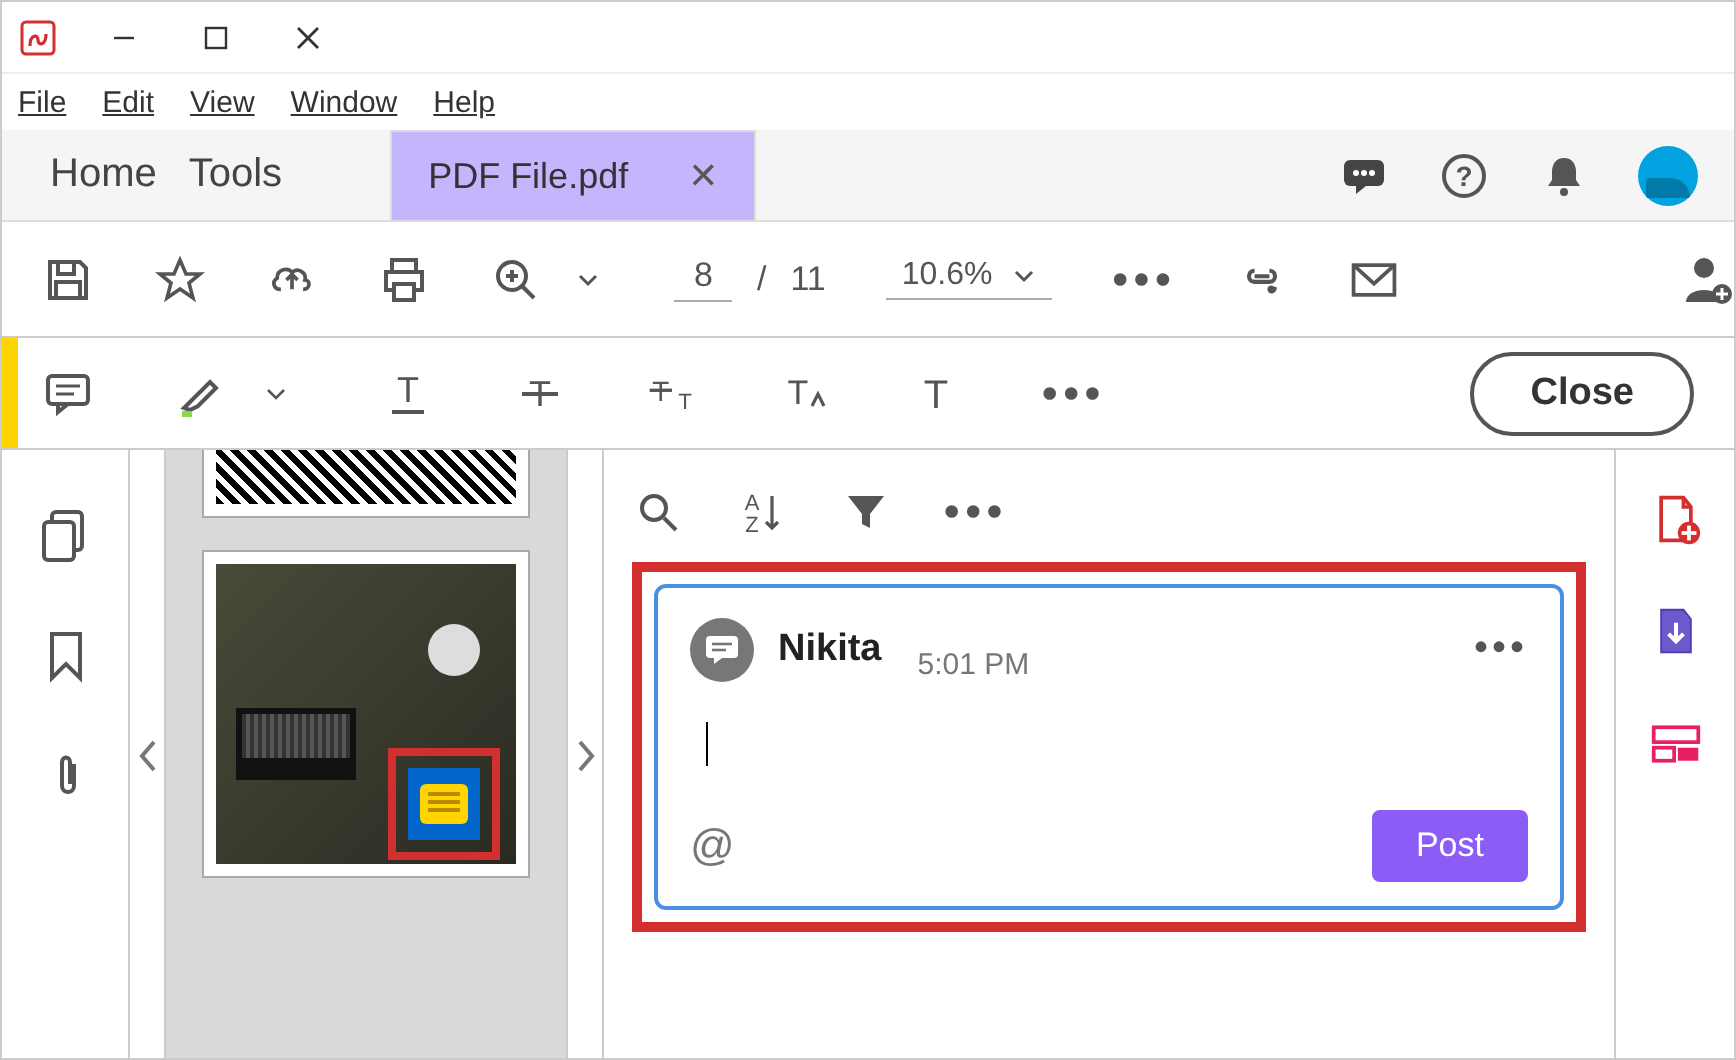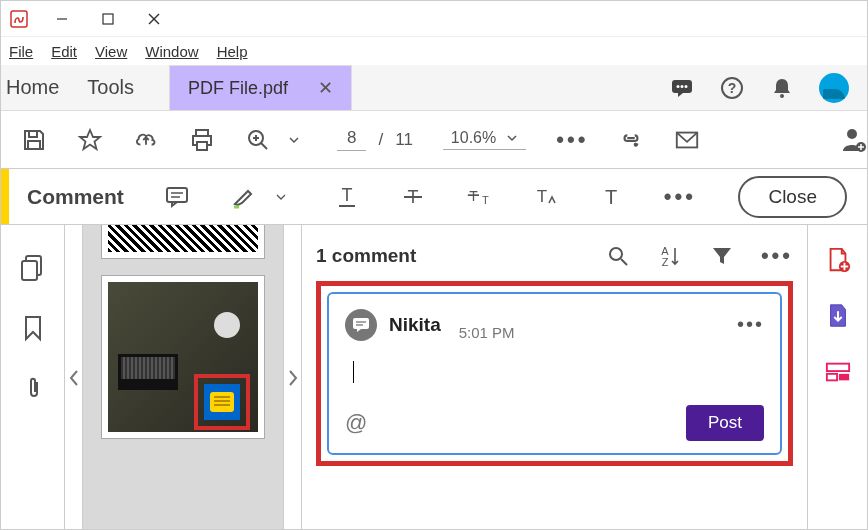--- a/index.html
+++ b/index.html
@@ -12,21 +12,21 @@
 .win-controls { display: flex; gap: 0; }
 .win-btn { width: 46px; height: 36px; display: flex; align-items: center; justify-content: center; color: #333; }
 
 
 .menubar { height: 28px; display: flex; align-items: center; padding: 0 8px; gap: 18px; font-size: 15px; }
 .menubar span { text-decoration: underline; text-decoration-color: #333; cursor: default; color: #333; }
 .menubar span::first-letter { }
 
 
 .tabbar { height: 46px; background: #f5f5f5; display: flex; align-items: stretch; border-bottom: 1px solid #ddd; }
-.tab-left { display: flex; align-items: center; gap: 28px; padding: 0 5px; }
+.tab-left { display: flex; align-items: center; gap: 16px; padding: 0 24px; }
 .tab-left .tab { font-size: 20px; color: #444; }
 .file-tab { display: flex; align-items: center; background: #c4b5fd; border: 1px solid #ddd; border-bottom: none; padding: 0 18px; gap: 30px; margin-left: 30px; }
 .file-tab-name { font-size: 18px; color: #333; }
 .tab-close { font-size: 18px; color: #555; }
 .tab-spacer { flex: 1; }
 .tab-right { display: flex; align-items: center; gap: 24px; padding: 0 18px; }
 .avatar { width: 30px; height: 30px; border-radius: 50%; background: #00a3e0; position: relative; overflow: hidden; }
 .avatar::after { content: ""; position: absolute; bottom: 4px; left: 4px; width: 22px; height: 10px; background: #007aa8; border-radius: 2px 10px 0 0; }
 
 
@@ -34,21 +34,21 @@
 .ico { width: 26px; height: 26px; display: flex; align-items: center; justify-content: center; color: #555; }
 .page-nav { display: flex; align-items: center; gap: 12px; font-size: 17px; color: #555; }
 .page-cur { border-bottom: 1px solid #aaa; padding: 0 10px 2px; }
 .zoom-box { display: flex; align-items: center; gap: 10px; border-bottom: 1px solid #aaa; padding: 0 8px 2px; font-size: 16px; color: #555; }
 .user-plus { position: absolute; right: 0; top: 50%; transform: translateY(-50%); }
 
 
 .comment-bar { height: 56px; display: flex; align-items: center; padding: 0 20px; gap: 40px; border-bottom: 1px solid #ccc; position: relative; }
 .yellow-stripe { position: absolute; left: 0; top: 0; width: 8px; height: 100%; background: #ffd400; }
 .comment-title { font-size: 21px; font-weight: 600; color: #444; margin-left: 6px; }
-.close-pill { margin-left: auto; border: 2px solid #555; border-radius: 26px; padding: 8px 28px; font-size: 19px; font-weight: 400; color: #333; }
+.close-pill { margin-left: auto; border: 2px solid #555; border-radius: 26px; padding: 8px 28px; font-size: 19px; font-weight: 700; color: #333; }
 
 
 .content { display: flex; height: calc(530px - 36px - 28px - 46px - 58px - 56px); }
 
 .left-rail { width: 64px; border-right: 1px solid #ccc; display: flex; flex-direction: column; align-items: center; gap: 34px; padding-top: 30px; }
 .nav-chevron { width: 18px; display: flex; align-items: center; justify-content: center; color: #777; }
 .nav-chevron.left { border-right: 1px solid #ccc; padding: 80px 2px; }
 .nav-chevron.right { border-left: 1px solid #ccc; padding: 80px 2px; }
 
 .thumb-strip { width: 200px; background: #d9d9d9; padding: 10px 18px; overflow: hidden; position: relative; }
@@ -72,21 +72,21 @@
 .comment-card { border: 2px solid #4a90e2; border-radius: 6px; padding: 14px 16px 12px; background: #fff; text-align: right; }
 .cc-head { display: flex; align-items: center; gap: 12px; }
 .cc-avatar { width: 32px; height: 32px; border-radius: 50%; background: #777; display:flex; align-items:center; justify-content:center; }
 .cc-author { font-size: 19px; font-weight: 700; color: #222; }
 .cc-time { font-size: 15px; color: #777; margin-left: 6px; margin-top: 16px; }
 .cc-more { margin-left: auto; color: #555; font-size: 20px; letter-spacing: 2px; }
 .cc-body { font-size: 19px; color: #333; margin: 20px 0 22px 4px; display: flex; align-items: center; }
 .cursor { display:inline-block; width:1px; height:22px; background:#000; margin-left:4px; }
 .cc-foot { display:flex; align-items: center; }
 .mention { font-size: 22px; color: #777; }
-.post-btn { margin-left: auto; background: #4c1d95; color: #fff; border-radius: 4px; padding: 8px 22px; font-size: 17px; font-weight: 500; }
+.post-btn { margin-left: auto; background: #8b5cf6; color: #fff; border-radius: 4px; padding: 8px 22px; font-size: 17px; font-weight: 500; }
 
 .right-rail { width: 60px; border-left: 1px solid #ccc; display: flex; flex-direction: column; align-items: center; gap: 30px; padding-top: 22px; }
 
 svg { display: block; }
 .dots { font-size: 22px; letter-spacing: 3px; color: #555; font-weight: bold; }
 </style>
 </head>
 <body>
 
 <div class="titlebar">
@@ -229,21 +229,20 @@
         <path d="M2 26 C2 18 20 18 20 26 Z" fill="#555"></path>
         <circle cx="20" cy="22" r="5" fill="#555"></circle>
         <line x1="20" y1="19" x2="20" y2="25" stroke="#fff" stroke-width="1.5"></line>
         <line x1="17" y1="22" x2="23" y2="22" stroke="#fff" stroke-width="1.5"></line>
       </svg>
     </span>
 </div>
 
 <div class="comment-bar">
   <div class="yellow-stripe"></div>
-  <span class="comment-title">Comment</span>
   <span class="ico">
       <svg width="26" height="24" viewBox="0 0 26 24">
         <rect x="3" y="3" width="20" height="14" rx="2" fill="none" stroke="#555" stroke-width="2"></rect>
         <path d="M8 17 L8 21 L13 17" fill="none" stroke="#555" stroke-width="2"></path>
         <line x1="7" y1="8" x2="19" y2="8" stroke="#555" stroke-width="1.5"></line>
         <line x1="7" y1="12" x2="16" y2="12" stroke="#555" stroke-width="1.5"></line>
       </svg>
     </span>
   <span class="ico">
       <svg width="26" height="26" viewBox="0 0 26 26">
@@ -334,21 +333,20 @@
   </div>
 
   <div class="nav-chevron right">
       <svg width="12" height="18">
         <path d="M3 2 L9 9 L3 16" fill="none" stroke="#777" stroke-width="2"></path>
       </svg>
     </div>
 
   <div class="comment-panel">
     <div class="cp-header">
-      <span class="cp-title">1 comment</span>
       <div class="cp-tools">
         <span class="ico">
             <svg width="24" height="24" viewBox="0 0 24 24">
               <circle cx="10" cy="10" r="6" fill="none" stroke="#555" stroke-width="2"></circle>
               <line x1="15" y1="15" x2="21" y2="21" stroke="#555" stroke-width="2"></line>
             </svg>
           </span>
         <span class="ico">
             <svg width="22" height="24" viewBox="0 0 22 24">
               <text x="6" y="11" font-size="11" fill="#555" text-anchor="middle">A</text>

